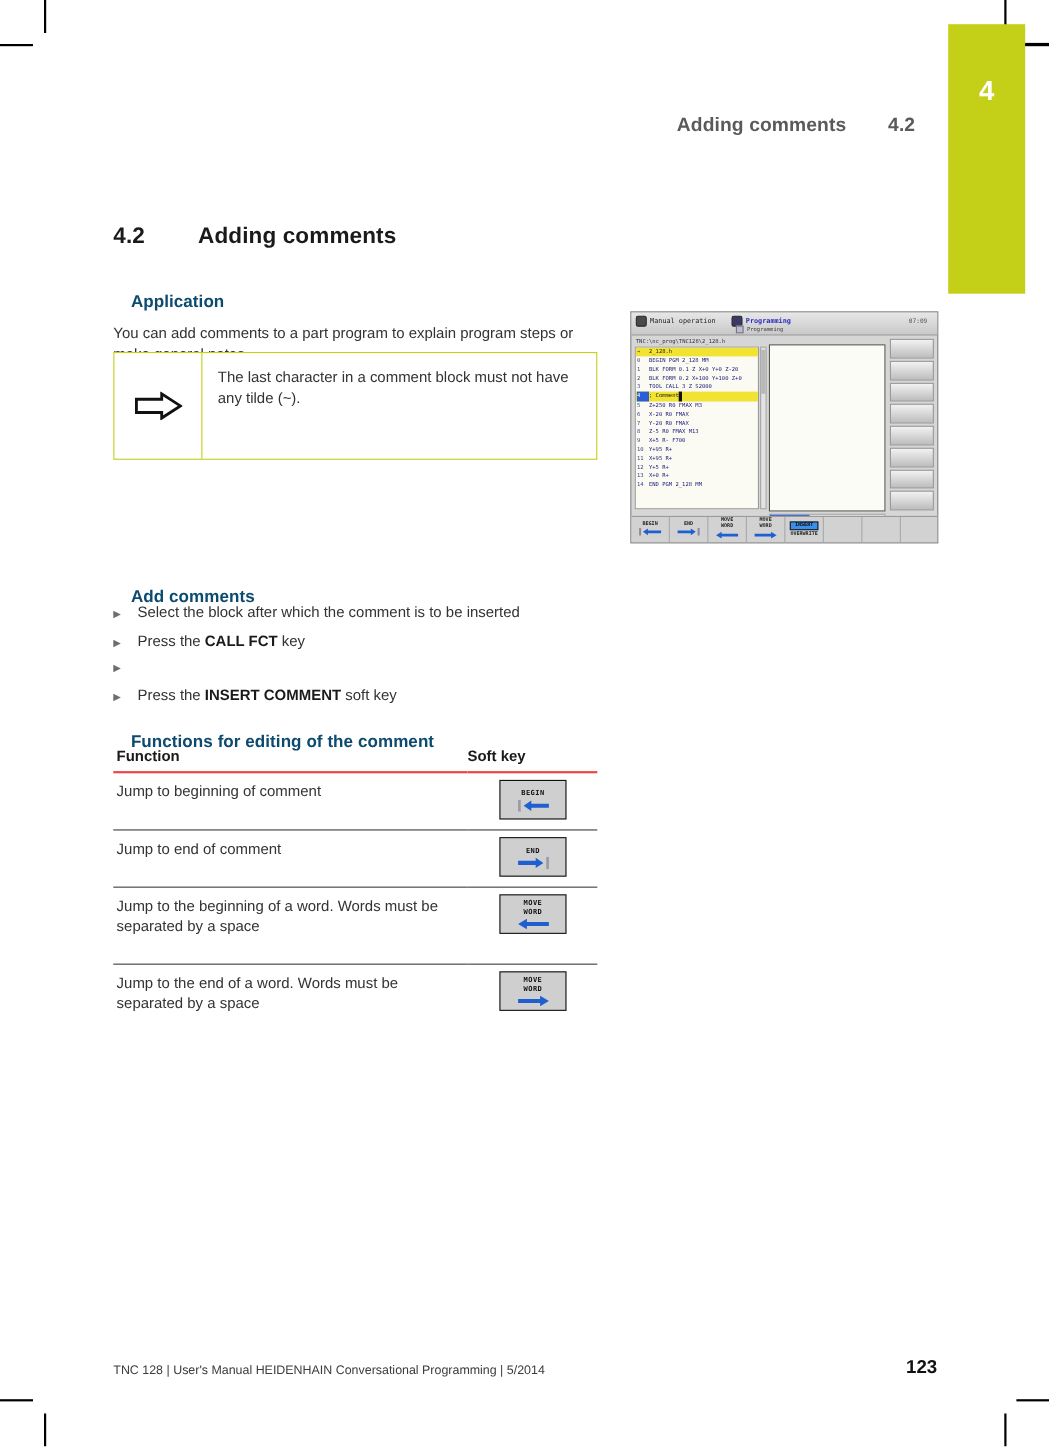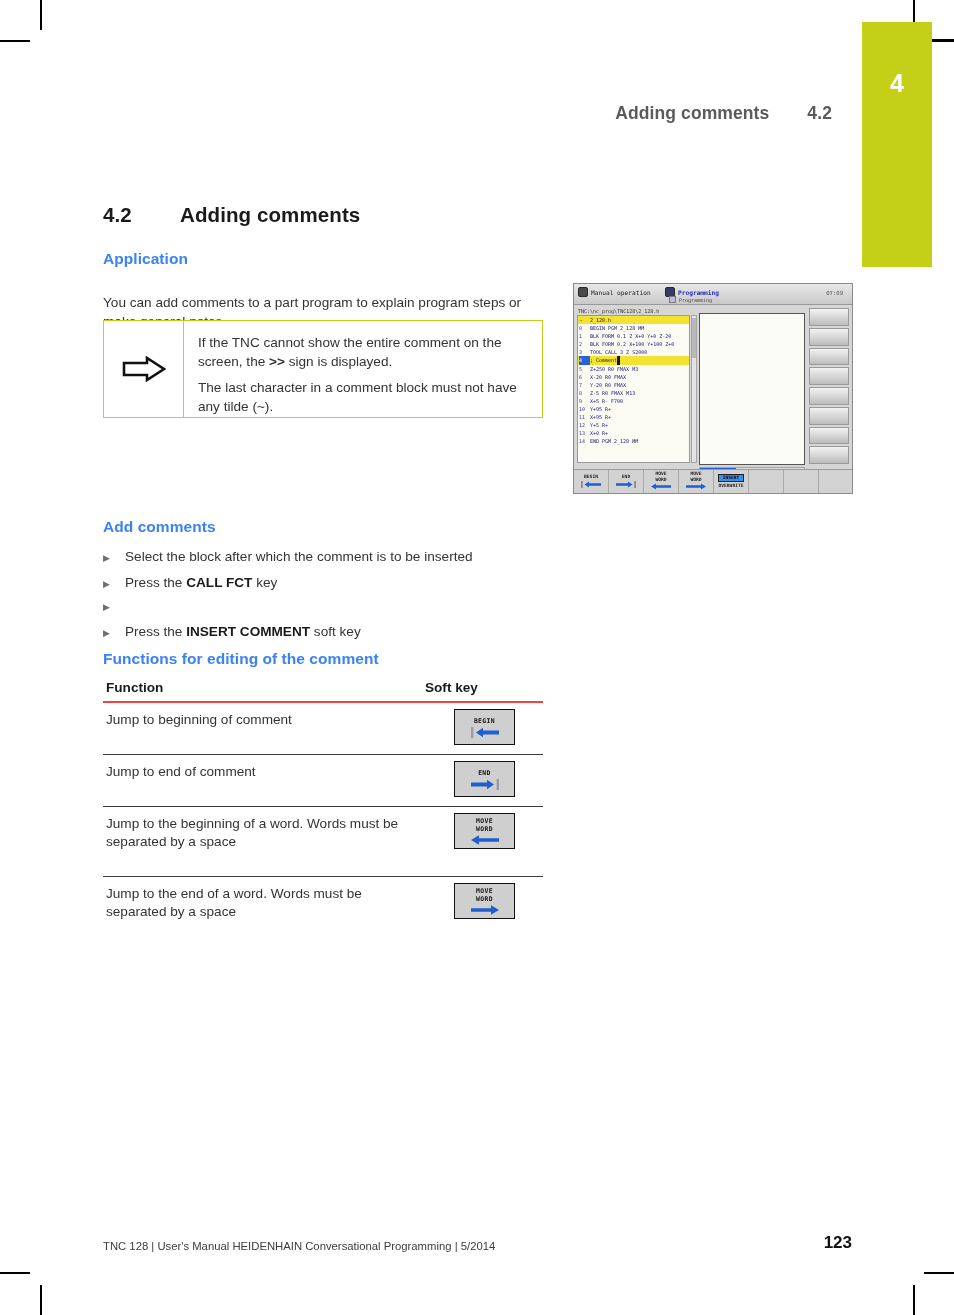--- a/index.html
+++ b/index.html
@@ -59,24 +59,24 @@
     position: absolute;
     left: 103px; top: 203px;
     font-size: 20.5px;
     font-weight: bold;
     color: #1a1a1a;
     letter-spacing: 0.1px;
   }
   h1#page-title .tnum { display: inline-block; width: 77px; }
 
   h2.section-h {
-    margin: 0;
+    margin: 16px;
     font-size: 15.5px;
     font-weight: bold;
-    color: #3b82f6;
+    color: #0c4a6e;
     letter-spacing: 0.05px;
   }
   #h-application { position: absolute; left: 103px; top: 250px; }
   #h-addcomments { position: absolute; left: 103px; top: 518px; }
   #h-functions { position: absolute; left: 103px; top: 650px; }
 
   #application-body {
     position: absolute;
     left: 103px; top: 293px;
     width: 442px;
@@ -356,21 +356,20 @@
 <h2 class="section-h" id="h-application">Application</h2>
 <div id="application-body">You can add comments to a part program to explain program steps or make general notes.</div>
 
 <div id="note-box">
   <div class="icon-cell">
     <svg width="44" height="26" viewBox="0 0 44 26">
       <polygon points="2,7 25,7 25,2 42,13 25,24 25,19 2,19" fill="#ffffff" stroke="#111111" stroke-width="2.6" stroke-linejoin="miter"></polygon>
     </svg>
   </div>
   <div class="text-cell">
-    <p><span>If the TNC cannot show the entire comment on the screen, the </span><b>&gt;&gt;</b><span> sign is displayed.</span></p>
     <p>The last character in a comment block must not have any tilde (~).</p>
   </div>
 </div>
 
 <h2 class="section-h" id="h-addcomments">Add comments</h2>
 <div id="bullet-list">
   <div class="bullet-row">
     <span class="tri">▶</span>
     <span class="btxt"><span>Select the block after which the comment is to be inserted</span><b></b><span></span></span>
   </div>

